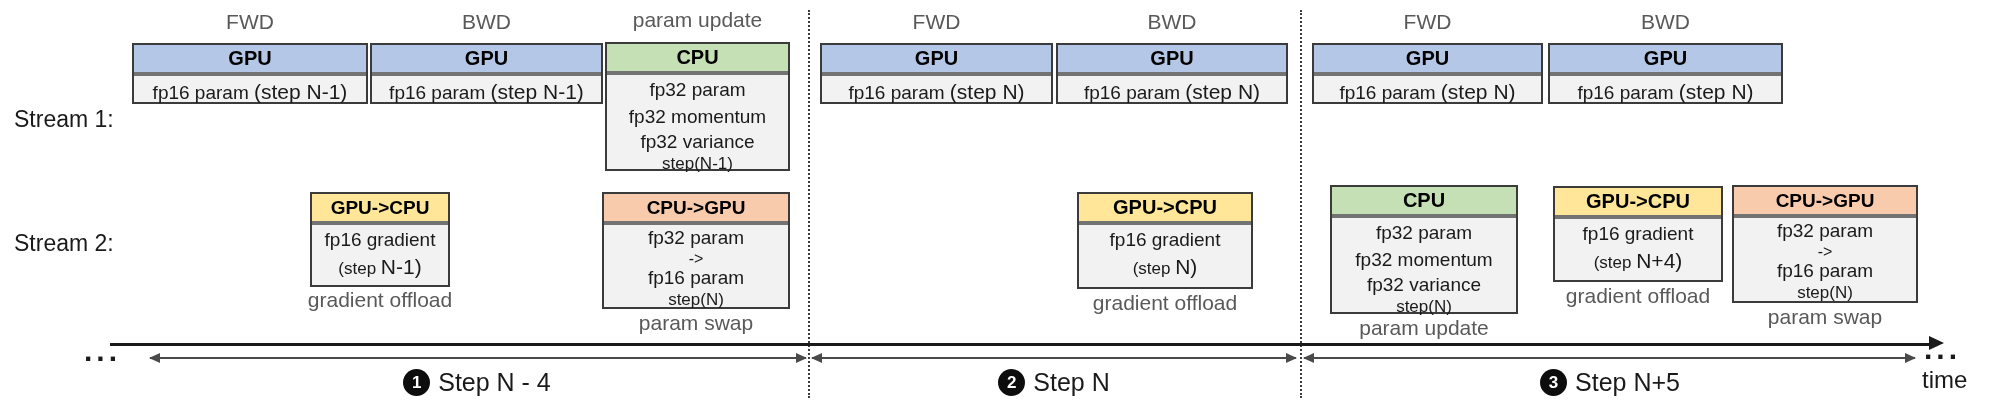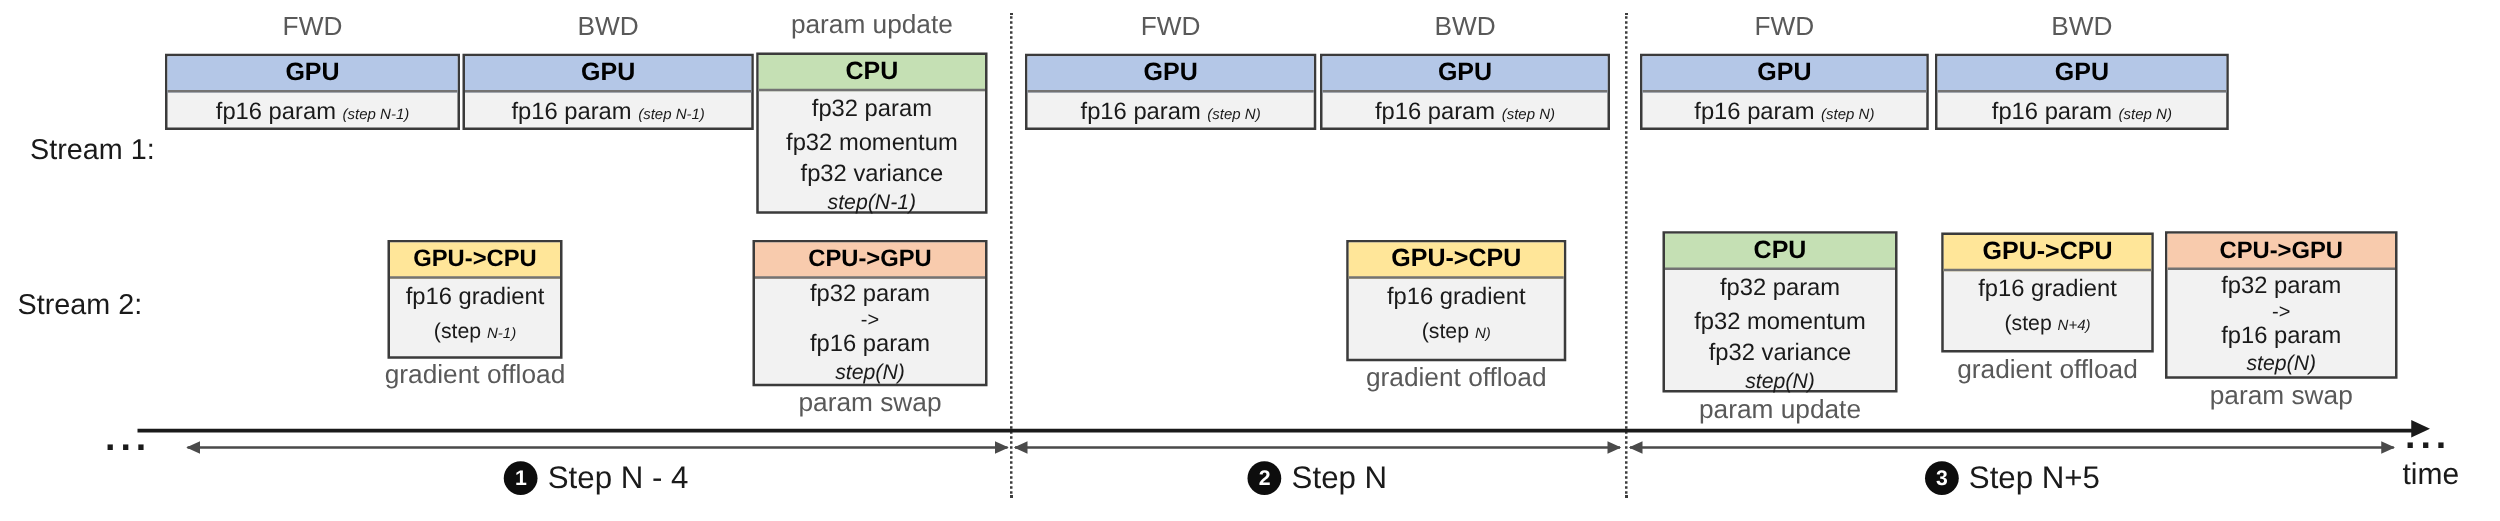--- a/index.html
+++ b/index.html
@@ -15,32 +15,32 @@
   
   .phase-label, .caption {
     color:var(--caption,#595959); font-size:21px; text-align:center; white-space:nowrap;
   }
 
   
   .divider { top:10px; height:388px; width:0; border-left:2px dotted #3c3c3c; }
 
   
   .box { box-sizing:border-box; border:2px solid #3b3b3b; background:var(--boxbody,#f2f2f2); text-align:center; }
-  .hdr { font-size:20px; font-weight:bold; line-height:27px; border-bottom:2px solid #737373; color:#000; }
+  .hdr { font-size:20px; font-weight:bold; line-height:27px; border-bottom:4px solid #737373; color:#000; }
   .c-gpu { background:var(--gpu,#b4c7e7); }
   .c-cpu { background:var(--cpu,#c5e0b4); }
   .c-g2c { background:var(--gpu2cpu,#ffe699); }
   .c-c2g { background:var(--cpu2gpu,#f8cbad); }
   .bd { font-size:19px; }
   .bd1 { line-height:31px; white-space:nowrap; }
-  .note { font-style:italic; font-size:12px; }
+  .note { font-size:21px; }
   .ln { line-height:25px; white-space:nowrap; }
   .ln-top { line-height:29px; }
   .ln-note { line-height:25px; }
-  .stepnote { font-style:italic; font-size:17px; line-height:20px; }
+  .stepnote { font-size:17px; line-height:20px; }
   .arrowln { font-size:16px; line-height:15px; }
 
   
   .axis { top:343px; height:0; border-top:3px solid var(--axis,#1a1a1a); }
   .axis-head { top:336px; width:0; height:0; border-top:7px solid transparent; border-bottom:7px solid transparent; border-left:15px solid var(--axis,#1a1a1a); }
   .seg { top:357px; height:0; border-top:2px solid var(--arrow,#4a4a4a); }
   .seg::before { content:""; position:absolute; left:-1px; top:-6px; width:0; height:0;
     border-top:5px solid transparent; border-bottom:5px solid transparent; border-right:11px solid var(--arrow,#4a4a4a); }
   .seg::after { content:""; position:absolute; right:-1px; top:-6px; width:0; height:0;
     border-top:5px solid transparent; border-bottom:5px solid transparent; border-left:11px solid var(--arrow,#4a4a4a); }
@@ -50,21 +50,21 @@
     font-size:17px; font-weight:bold; line-height:27px; text-align:center; flex:0 0 auto; }
   .step-text { font-size:25px; white-space:nowrap; }
   .dots { font-size:30px; font-weight:bold; letter-spacing:4px; line-height:30px; }
   .time-label { font-size:24px; }
 </style>
 </head>
 <body>
 
 <div id="canvas">
 
-  <div class="abs stream-label" style="left:24px;top:106px">Stream 1:</div>
+  <div class="abs stream-label" style="left:14px;top:106px">Stream 1:</div>
   <div class="abs stream-label" style="left:14px;top:230px">Stream 2:</div>
 
   <div class="abs divider" style="left:808px"></div>
   <div class="abs divider" style="left:1300px"></div>
 
   <div class="abs phase-label" style="left:132px;top:10px;width:236px">FWD</div>
   <div class="abs phase-label" style="left:370px;top:10px;width:233px">BWD</div>
   <div class="abs phase-label" style="left:580px;top:8px;width:235px">param update</div>
 
   <div class="abs box" style="left:132px;top:43px;width:236px;height:61px">

